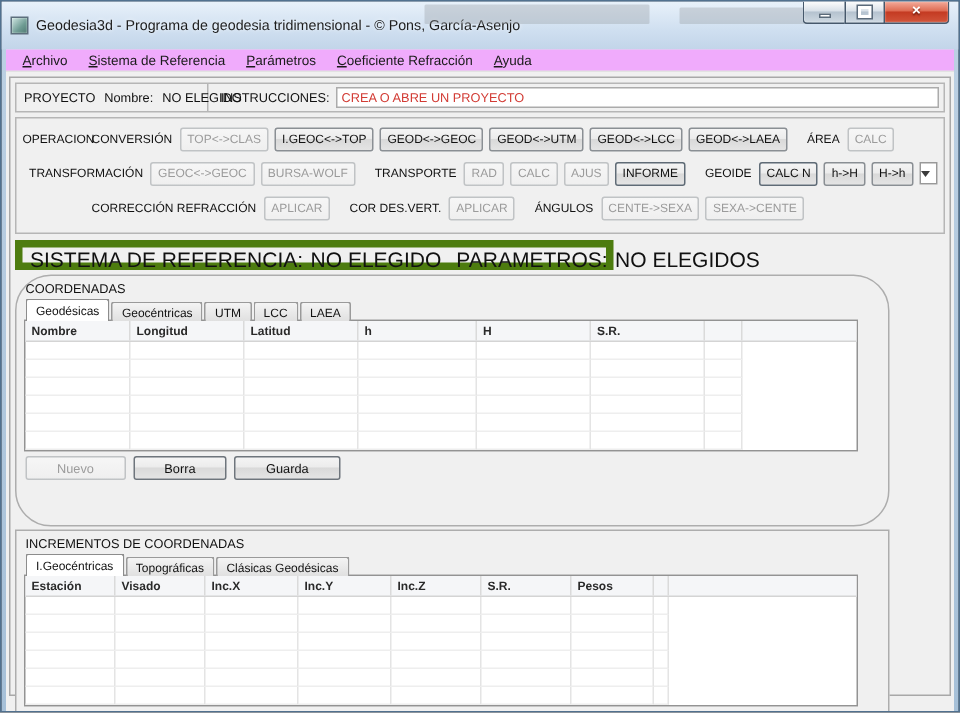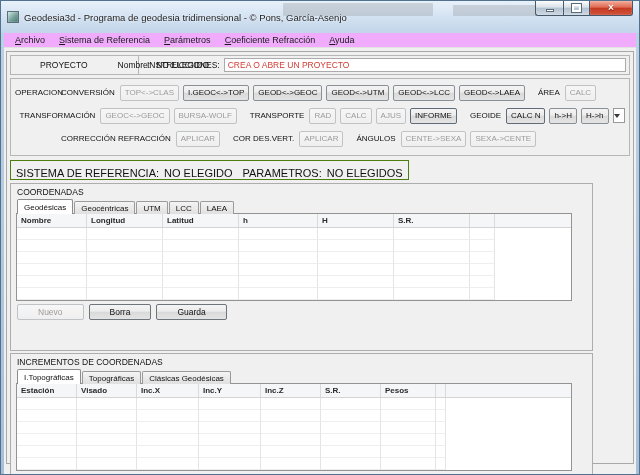--- a/index.html
+++ b/index.html
@@ -55,21 +55,21 @@
   .accel { text-decoration:underline; }
 
   .outer-panel {
     margin:3px 2px 0 2px; height:413px;
     border:1px solid #a8a8a8; background:#f0f0f0; padding:3px;
   }
 
   
   .proy-row { height:20px; border:1px solid #b6b6b6; display:flex; align-items:center; font-size:8.5px; color:#111; }
   .proy-left { width:128px; height:100%; display:flex; align-items:center; border-right:1px solid #b6b6b6; padding-left:5px; white-space:nowrap; }
-  .proy-left .lab { margin-right:6px;margin-left:24px; }
+  .proy-left .lab { margin-right:6px; }
   .instr-label { margin:0 4px 0 8px; white-space:nowrap; }
   .instr-input {
     flex:1; height:14px; margin-right:3px; background:#fff; border:1px solid #ababab;
     font-size:8.5px; color:#d23b34; padding:1px 3px; white-space:nowrap; overflow:hidden;
   }
 
   
   .op-box { margin-top:3px; height:78px; border:1px solid #b6b6b6; padding:5px 4px 0 4px; }
   .op-row { display:flex; align-items:center; height:17px; margin-bottom:6px; }
   .op-col1 { width:46px; font-size:8px; color:#111; white-space:nowrap; }
@@ -85,29 +85,29 @@
   .btn.strong { border-color:#5f6b76; }
   .combo {
     width:74px; height:15px; background:#fff; border:1px solid #999;
     display:flex; align-items:center; justify-content:flex-end; padding-right:4px;
     font-size:8px; color:#111;
   }
   .combo-arrow { width:0; height:0; border-left:3.5px solid transparent; border-right:3.5px solid transparent; border-top:4px solid #3a3a3a; }
 
   
   .sys-box {
-    margin-top:4px; height:20px; width:399px; border:1px solid #4d7c0f;
-    display:flex; align-items:flex-end; padding-left:5px; font-size:11px; color:#111; white-space:nowrap;
+    margin-top:4px; height:20px; width:399px; border:5px solid #4d7c0f;
+    display:flex; align-items:flex-start; padding-left:5px; font-size:14px; color:#111; white-space:nowrap;
   }
   .sys-box .pair { margin-right:10px; }
   .sys-box .val { margin-left:5px; }
 
   
   .section-panel { margin-top:3px; width:583px; border:1px solid #adadad; padding:2px 0 0 5px; background:#f0f0f0; }
-  .coord-panel { height:168px; }
+  .coord-panel { height:168px;border-radius:24px; }
   .inc-panel { height:139px; margin-top:2px; }
   .section-title { font-size:8.5px; color:#111; margin:1px 0 2px 1px; }
 
   .tabs { display:flex; align-items:flex-end; height:15px; position:relative; z-index:2; margin-left:1px; }
   .tab {
     font-size:8px; color:#111; padding:0 6px; height:13px; display:flex; align-items:center;
     background:linear-gradient(#f4f4f4,#e0e0e0); border:1px solid #9a9a9a; border-bottom:none;
     border-radius:2px 2px 0 0; margin-right:1px; cursor:default; white-space:nowrap;
   }
   .tab.active { height:15px; background:#fff; border-color:#8c8c8c; }
@@ -303,21 +303,21 @@
         <div class="btn-row">
           <div class="sbtn disabled">Nuevo</div>
           <div class="sbtn">Borra</div>
           <div class="sbtn">Guarda</div>
         </div>
       </div>
 
       <div class="section-panel inc-panel">
         <div class="section-title">INCREMENTOS DE COORDENADAS</div>
         <div class="tabs">
-          <div class="tab active">I.Topográficas</div>
+          <div class="tab active">I.Geocéntricas</div>
           <div class="tab">Topográficas</div>
           <div class="tab">Clásicas Geodésicas</div>
         </div>
         <div class="gridtable">
           <div class="grid-head inc-cols">
             <div>Estación</div>
             <div>Visado</div>
             <div>Inc.X</div>
             <div>Inc.Y</div>
             <div>Inc.Z</div>

